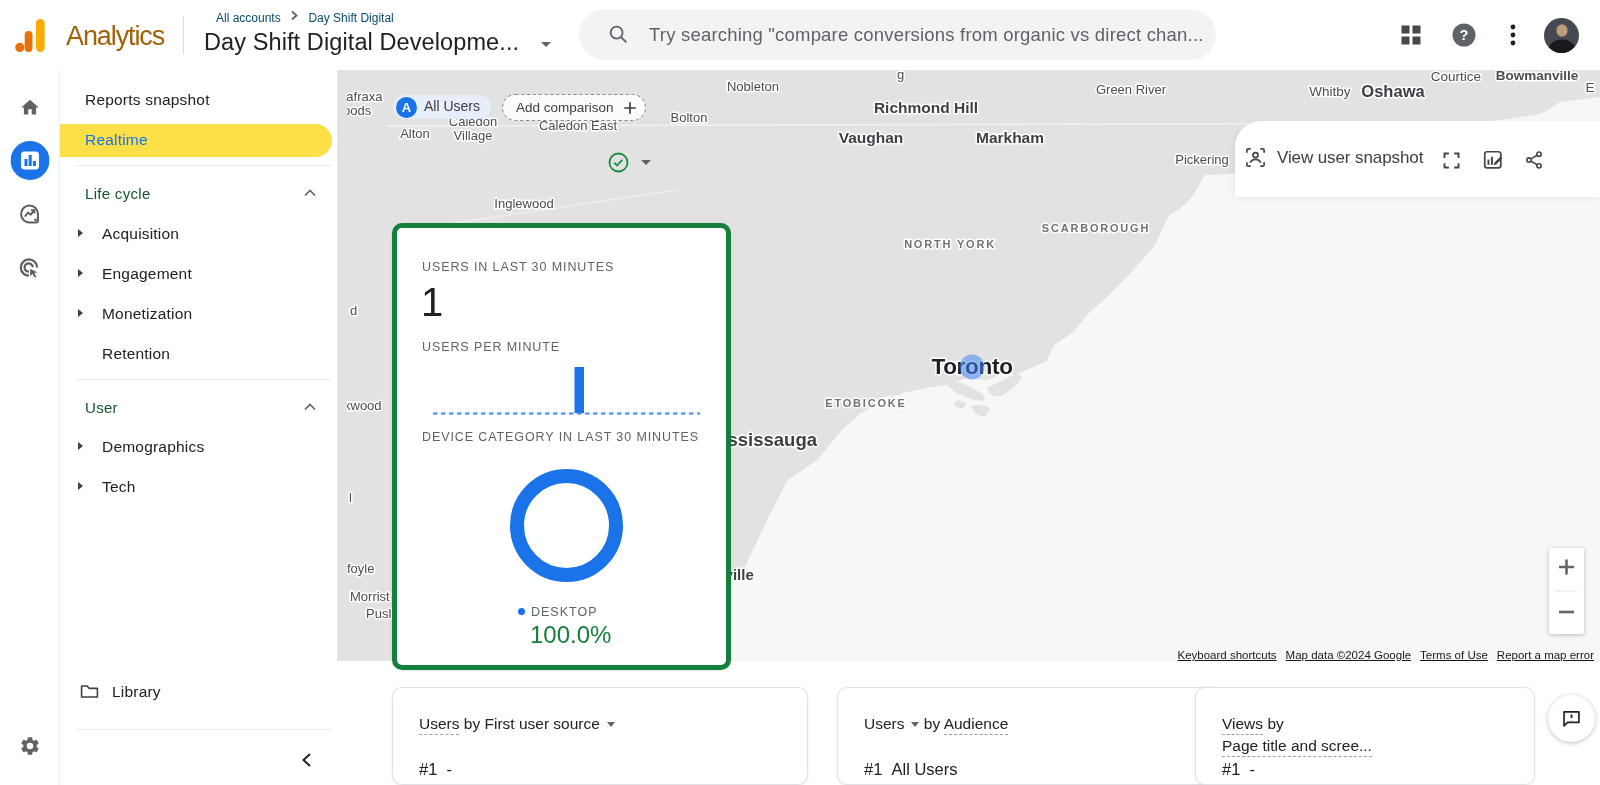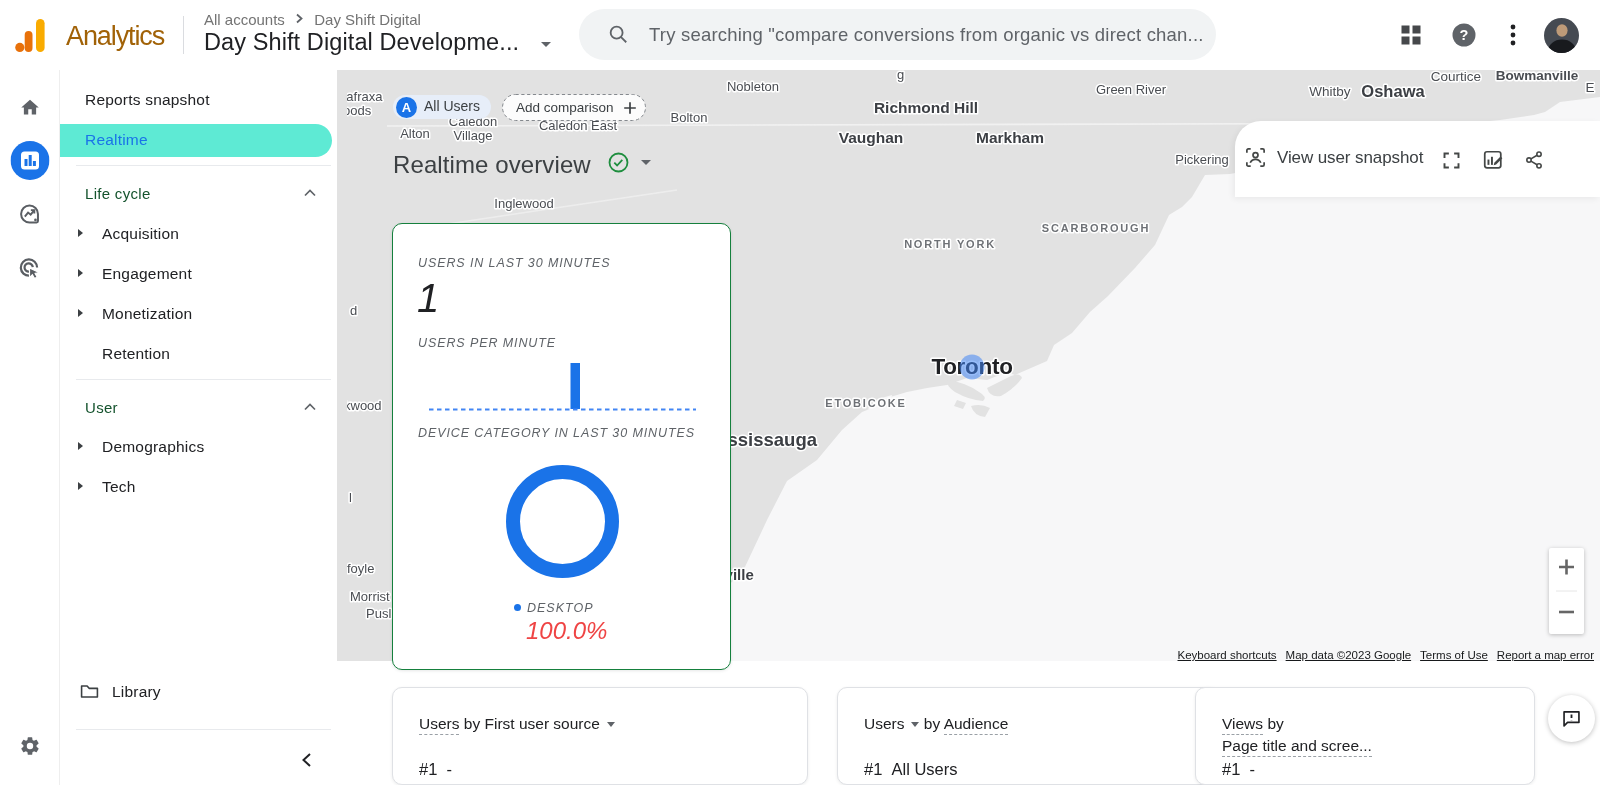--- a/index.html
+++ b/index.html
@@ -5,40 +5,40 @@
   * { margin:0; padding:0; box-sizing:border-box; }
   html,body { width:1600px; height:785px; overflow:hidden; background:#fff;
     font-family:"Liberation Sans", sans-serif; }
   #stage { position:relative; width:1600px; height:785px; }
 
   
   #header { position:absolute; left:0; top:0; width:1600px; height:70px; background:#fff; z-index:30; }
   #ga-logo { position:absolute; left:15px; top:19px; width:30px; height:33px; }
   #brand { position:absolute; left:66px; top:21px; font-size:27px; letter-spacing:-1.1px; color:#a16207; }
   #hdr-sep { position:absolute; left:183px; top:16px; width:1px; height:38px; background:#dadce0; }
-  #crumb { position:absolute; left:204px; top:11px; font-size:15px; color:#737373; }
+  #crumb { position:absolute; left:216px; top:11px; font-size:12px; color:#0c4a6e; }
   #crumb .sep { display:inline-block; margin:0 6px; color:#5f6368; font-size:11px; position:relative; top:-1px; }
   #propname { position:absolute; left:204px; top:29px; font-size:23.5px; color:#202124; letter-spacing:0.1px; }
   #prop-caret { position:absolute; left:541px; top:42px; width:0; height:0; border-left:5px solid transparent; border-right:5px solid transparent; border-top:5px solid #5f6368; }
   #search { position:absolute; left:579px; top:9px; width:637px; height:51px; border-radius:26px; background:#f1f3f4; }
   #search svg { position:absolute; left:28px; top:14px; }
   #search .ph { position:absolute; left:70px; top:15px; font-size:18.5px; letter-spacing:0.2px; color:#5f6368; white-space:nowrap; }
   .hicon { position:absolute; top:0; }
 
   
   #rail { position:absolute; left:0; top:70px; width:60px; height:715px; background:#fff; border-right:1px solid #eeeeee; z-index:25; }
   .railic { position:absolute; left:50%; transform:translateX(-50%); }
 
   
   #nav { position:absolute; left:60px; top:70px; width:277px; height:715px; background:#fff; z-index:20; }
   .navitem { position:absolute; left:42px; font-size:15.5px; letter-spacing:0.2px; color:#202124; }
   .navhead { position:absolute; left:25px; font-size:15px; letter-spacing:0.3px; color:#14532d; }
   .navdiv { position:absolute; left:16px; width:255px; height:1px; background:#e8eaed; }
   .tri { position:absolute; left:18px; width:0; height:0; border-top:4px solid transparent; border-bottom:4px solid transparent; border-left:5px solid #3c4043; }
-  #rt-pill { position:absolute; left:0px; top:54px; width:272px; height:33px; background:#5eead4; border-radius:0 17px 17px 0; }
+  #rt-pill { position:absolute; left:0px; top:54px; width:272px; height:33px; background:#fde047; border-radius:0 17px 17px 0; }
   #rt-pill span { position:absolute; left:25px; top:7px; font-size:15.5px; letter-spacing:0.2px; color:#1a73e8; }
 
   
   #map { position:absolute; left:337px; top:70px; width:1263px; height:591px; background:#e2e2e2; z-index:1; }
   #map svg.base { position:absolute; left:10px; top:0; }
 
   
   #chip-all { position:absolute; left:393px; top:95px; width:98px; height:24px; border-radius:12px; background:#e7eef9; z-index:5; }
   #chip-all .a { position:absolute; left:3px; top:1.5px; width:21px; height:21px; border-radius:50%; background:#1a73e8; color:#fff; font-size:13px; font-weight:bold; text-align:center; line-height:21px; }
   #chip-all .t { position:absolute; left:31px; top:3px; font-size:14px; color:#3c4043; }
@@ -48,21 +48,21 @@
   #rt-check { position:absolute; left:608px; top:152px; z-index:5; }
   #rt-caret { position:absolute; left:641px; top:160px; width:0; height:0; border-left:5px solid transparent; border-right:5px solid transparent; border-top:5.5px solid #5f6368; z-index:5; }
 
   #snapbar { position:absolute; left:1235px; top:121px; width:365px; height:76px; background:#fff; border-radius:26px 0 0 0; box-shadow:-2px 2px 6px rgba(0,0,0,0.06); z-index:5; }
   #snapbar .t { position:absolute; left:42px; top:27px; font-size:17px; color:#3c4043; letter-spacing:-0.1px; }
   #attrib { position:absolute; top:649px; left:0px; width:1594px; text-align:right; font-size:11.5px; color:#17191b; z-index:4; }
   #attrib span { margin-left:9px;text-decoration:underline; }
   #zoomctl { position:absolute; left:1549px; top:548px; width:35px; height:86px; background:#fff; border-radius:2px; box-shadow:0 1px 4px rgba(0,0,0,.25); z-index:5; }
 
   
-  #bigcard { position:absolute; left:392px; top:223px; width:339px; height:447px; background:#fff; border:1px solid #15803d; border-radius:10px; box-shadow:0 1px 3px rgba(60,64,67,.12); z-index:10;font-style:italic; }
+  #bigcard { position:absolute; left:392px; top:223px; width:339px; height:447px; background:#fff; border:5px solid #15803d; border-radius:10px; box-shadow:0 1px 3px rgba(60,64,67,.12); z-index:10; }
   .cap { font-size:12.5px; color:#5f6368; letter-spacing:0.9px; font-weight:400; }
 
   
   .bcard { position:absolute; top:687px; height:98px; background:#fff; border:1px solid #dfe1e5; border-radius:10px; box-shadow:0 1px 3px rgba(60,64,67,.1); z-index:10; }
   .bcard .title { position:absolute; left:26px; top:27px; font-size:15.5px; color:#202124; white-space:nowrap; }
   .bcard .row { position:absolute; left:26px; top:72px; font-size:16.5px; color:#202124; }
   .du { border-bottom:1px dashed #9aa0a6; padding-bottom:2px; }
   .caret-sm { display:inline-block; width:0; height:0; border-left:4.5px solid transparent; border-right:4.5px solid transparent; border-top:5px solid #5f6368; margin-left:7px; position:relative; top:-2px; }
 
   #fb { position:absolute; left:1548px; top:695px; width:47px; height:47px; border-radius:50%; background:#fff; box-shadow:0 1px 5px rgba(0,0,0,.25); z-index:15; }
@@ -139,21 +139,20 @@
       <div class="a">A</div>
       <div class="t">All Users</div>
     </div>
   <div id="chip-add">
     <svg width="144" height="27" viewBox="0 0 144 27" style="position:absolute;left:0;top:0">
       <rect x="0.5" y="0.5" width="143" height="26" rx="13" fill="rgba(255,255,255,0.88)" stroke="#85898e" stroke-width="1" stroke-dasharray="3.2,2.6"></rect>
       <path d="M128 8.2v11.6M122.2 14h11.6" stroke="#3c4043" stroke-width="1.7"></path>
     </svg>
     <div class="t">Add comparison</div>
   </div>
-  <div id="rt-title">Realtime overview</div>
   <svg id="rt-check" width="21" height="21" viewBox="0 0 21 21">
     <circle cx="10.5" cy="10.5" r="9" fill="none" stroke="#1e8e3e" stroke-width="1.8"></circle>
     <path d="M6.3 10.7l2.8 2.8 5.2-5.6" fill="none" stroke="#1e8e3e" stroke-width="1.8"></path>
   </svg>
   <div id="rt-caret"></div>
 
   <div id="snapbar">
     <svg style="position:absolute;left:9px;top:25px" width="23" height="23" viewBox="0 0 24 24" fill="none" stroke="#444746" stroke-width="1.8">
       <path d="M3 7V4.5A1.5 1.5 0 014.5 3H7"></path>
         <path d="M17 3h2.5A1.5 1.5 0 0121 4.5V7"></path>
@@ -173,21 +172,21 @@
     <rect x="9.8" y="8.5" width="2.1" height="8.8" fill="#444746"></rect>
     <path d="M13.4 15l6.8-6.8 2 2-6.8 6.8-2.6.6z" fill="#444746"></path>
   </svg>
   <svg style="position:absolute;left:1524px;top:150px;z-index:6" width="20" height="20" viewBox="0 0 24 24" fill="none" stroke="#444746" stroke-width="1.9">
     <circle cx="18" cy="5" r="2.6"></circle>
       <circle cx="6" cy="12" r="2.6"></circle>
       <circle cx="18" cy="19" r="2.6"></circle>
     <path d="M8.3 10.7l7.4-4.4M8.3 13.3l7.4 4.4"></path>
   </svg>
 
-  <div id="attrib"><span>Keyboard shortcuts</span><span>Map data ©2023 Google</span><span>Terms of Use</span><span>Report a map error</span></div>
+  <div id="attrib"><span>Keyboard shortcuts</span><span>Map data ©2024 Google</span><span>Terms of Use</span><span>Report a map error</span></div>
 
   <div id="zoomctl">
     <svg width="35" height="86" viewBox="0 0 35 86">
       <path d="M10 19h15M17.5 11.5v15" stroke="#666" stroke-width="2.6"></path>
       <line x1="7" y1="43" x2="28" y2="43" stroke="#e6e6e6" stroke-width="1"></line>
       <path d="M10 64h15" stroke="#666" stroke-width="2.6"></path>
     </svg>
   </div>
 
   <div id="bigcard">
@@ -198,21 +197,21 @@
       <rect x="152.5" y="9" width="9.5" height="46" fill="#1a73e8"></rect>
       <line x1="11" y1="55.5" x2="278" y2="55.5" stroke="#4285f4" stroke-width="2" stroke-dasharray="4.5,3.5"></line>
     </svg>
     <div class="cap" style="position:absolute; left:25px; top:202px;">DEVICE CATEGORY IN LAST 30 MINUTES</div>
     <svg style="position:absolute; left:113px; top:241px;" width="113" height="113" viewBox="0 0 113 113">
       <circle cx="56.5" cy="56.5" r="49.5" fill="none" stroke="#1a73e8" stroke-width="14"></circle>
     </svg>
     <div style="position:absolute; left:121px; top:374px;">
       <span style="display:inline-block; width:7px; height:7px; border-radius:50%; background:#1a73e8; margin-right:6px; position:relative; top:-1px;"></span><span class="cap" style="letter-spacing:1px;">DESKTOP</span>
     </div>
-    <div style="position:absolute; left:133px; top:393px; font-size:24px; color:#ef4444;">100.0%</div>
+    <div style="position:absolute; left:133px; top:393px; font-size:24px; color:#15803d;">100.0%</div>
   </div>
 
   <div class="bcard" style="left:392px; width:416px;">
     <div class="title"><span class="du">Users</span> by First user source<span class="caret-sm"></span></div>
     <div class="row">#1&nbsp;&nbsp;-</div>
   </div>
   <div class="bcard" style="left:837px; width:383px;">
     <div class="title">Users<span class="caret-sm"></span> by <span class="du">Audience</span></div>
     <div class="row">#1&nbsp;&nbsp;All Users</div>
   </div>

